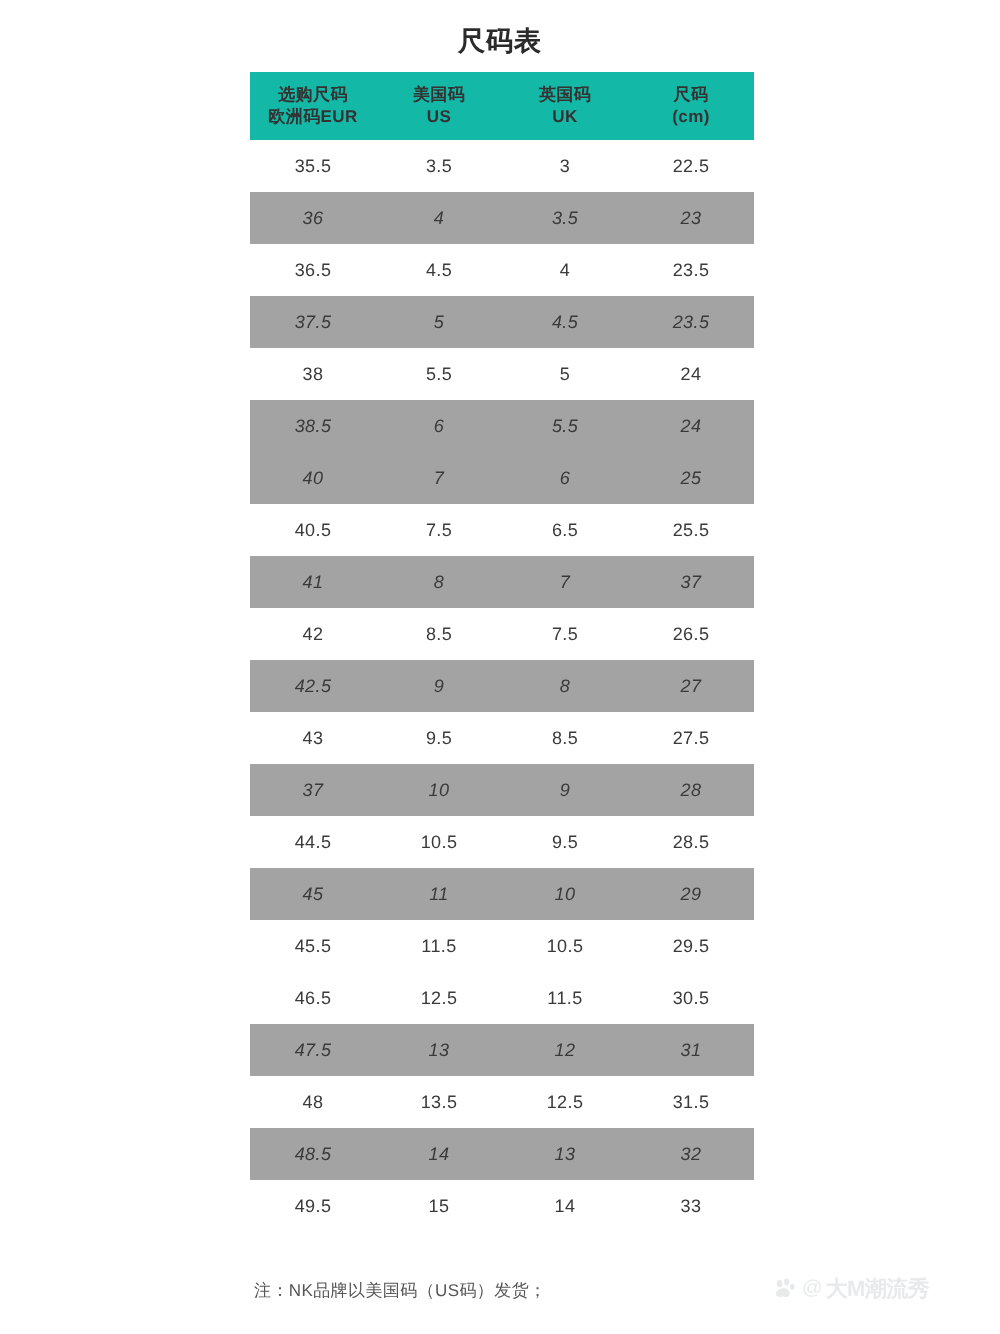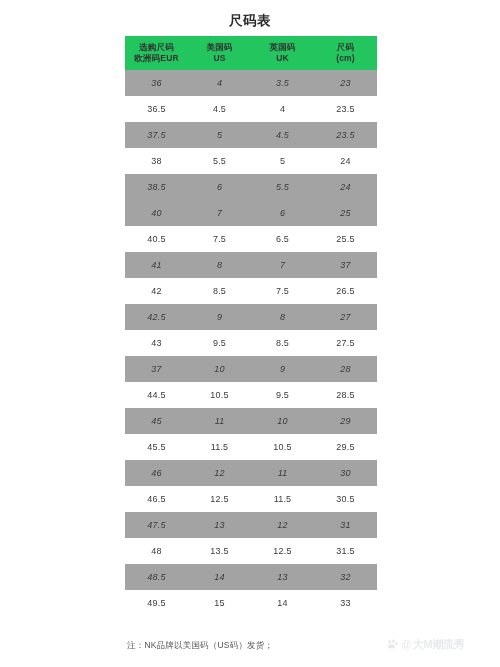--- a/index.html
+++ b/index.html
@@ -42,21 +42,21 @@
     table-layout: fixed;
   }
   table.size-table th,
   table.size-table td {
     text-align: center;
     font-weight: 400;
     padding: 0;
     border: none;
   }
   table.size-table thead th {
-    background: #22c55e;
+    background: #14b8a6;
     color: #333333;
     font-size: 8.5px;
     font-weight: 700;
     line-height: 11.5px;
     height: 34px;
     vertical-align: middle;
     letter-spacing: 0.2px;
   }
   table.size-table thead th .hdr-l1 {
     display: block;
@@ -136,20 +136,26 @@
             <span class="hdr-l1">英国码</span>
             <span class="hdr-l2">UK</span>
           </th>
           <th>
             <span class="hdr-l1">尺码</span>
             <span class="hdr-l2">(cm)</span>
           </th>
         </tr>
       </thead>
       <tbody id="size-table-body">
+          <tr class="row-odd">
+            <td>35.5</td>
+            <td>3.5</td>
+            <td>3</td>
+            <td>22.5</td>
+          </tr>
           <tr class="row-even">
             <td>36</td>
             <td>4</td>
             <td>3.5</td>
             <td>23</td>
           </tr>
           <tr class="row-odd">
             <td>36.5</td>
             <td>4.5</td>
             <td>4</td>
@@ -225,26 +231,20 @@
             <td>45</td>
             <td>11</td>
             <td>10</td>
             <td>29</td>
           </tr>
           <tr class="row-odd">
             <td>45.5</td>
             <td>11.5</td>
             <td>10.5</td>
             <td>29.5</td>
-          </tr>
-          <tr class="row-even">
-            <td>46</td>
-            <td>12</td>
-            <td>11</td>
-            <td>30</td>
           </tr>
           <tr class="row-odd">
             <td>46.5</td>
             <td>12.5</td>
             <td>11.5</td>
             <td>30.5</td>
           </tr>
           <tr class="row-even">
             <td>47.5</td>
             <td>13</td>

